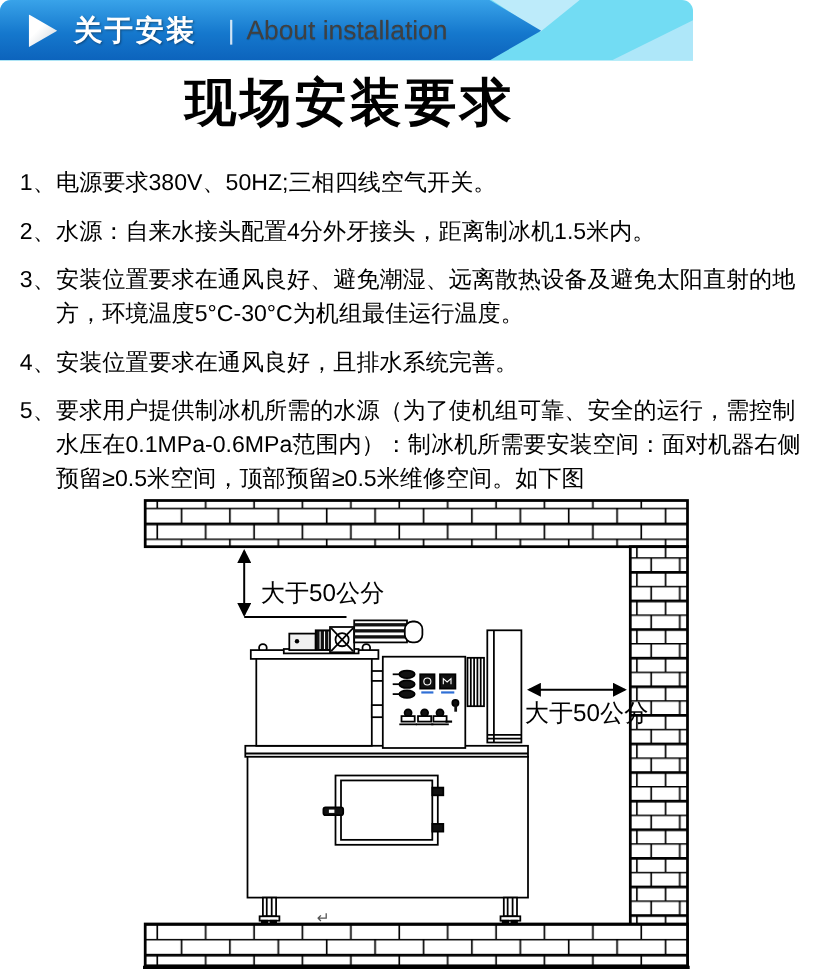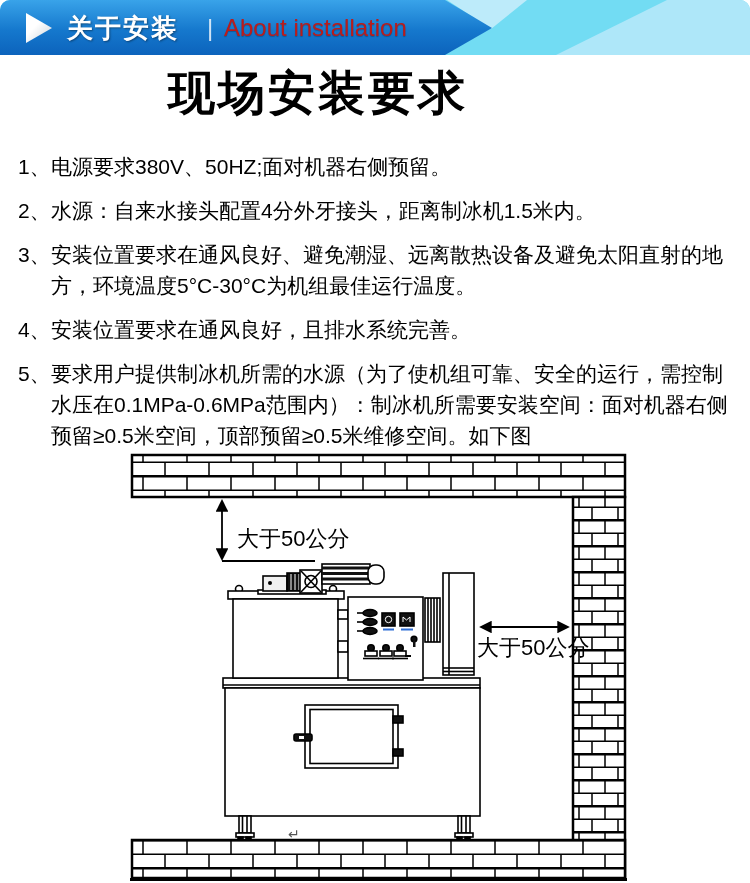--- a/index.html
+++ b/index.html
@@ -1,40 +1,40 @@
 <!DOCTYPE html>
 <html><head>
 <meta charset="utf-8">
 <style>
   html,body{margin:0;padding:0;background:#ffffff;}
   .page{
     position:relative;width:750px;height:883px;background:#fff;overflow:hidden;
     font-family:"Liberation Sans","DejaVu Sans",sans-serif;color:#000;
   }
   
-  .banner{position:absolute;top:0;left:0;width:750px;height:55px;background:#72dcf3;border-radius:10px 10px 0 0;overflow:hidden;}
+  .banner{position:absolute;top:0;left:0;width:630px;height:55px;background:#72dcf3;border-radius:10px 10px 0 0;overflow:hidden;}
   .banner .wedge-small{position:absolute;inset:0;background:#bdebfa;clip-path:polygon(447px 0,527px 0,491px 29px);}
   .banner .wedge-big{position:absolute;inset:0;background:#aee7f9;clip-path:polygon(556px 55px,667px 0,750px 0,750px 55px);}
   .banner .blue-arrow{
     position:absolute;inset:0;
     background:linear-gradient(180deg,#39a3e9 0%,#1578cd 55%,#0c63bc 100%);
     clip-path:polygon(0 0,445px 0,492px 28px,445px 55px,0 55px);
   }
   .play-icon{
     position:absolute;left:26px;top:13px;width:26px;height:30px;
     background:linear-gradient(135deg,#ffffff 40%,#c9d2da 100%);
     clip-path:polygon(0 0,100% 50%,0 100%);
     filter:drop-shadow(1px 1px 1px rgba(0,0,0,.35));
   }
   .banner-zh{position:absolute;left:67px;top:50%;transform:translateY(-50%);
     font-size:26px;font-weight:bold;color:#fff;letter-spacing:2px;text-shadow:1px 1px 2px rgba(0,0,0,.4);}
   .banner-divider{position:absolute;left:207px;top:50%;transform:translateY(-50%);
     font-size:24px;color:rgba(255,255,255,.8);font-weight:200;}
   .banner-en{position:absolute;left:224px;top:50%;transform:translateY(-50%);
-    font-size:24px;color:#b91c1c;text-shadow:0 1px 1px rgba(0,0,0,.25);}
+    font-size:24px;color:#404040;text-shadow:0 1px 1px rgba(0,0,0,.25);}
   
   .page-title{position:absolute;top:66px;left:0;width:636px;text-align:center;
     font-size:47px;font-weight:bold;letter-spacing:3px;line-height:54px;}
   
   .req-list{position:absolute;top:151px;left:18px;width:714px;}
   .req-item{display:flex;margin-bottom:13px;font-size:21px;line-height:31px;}
   .req-num{flex:0 0 33px;}
   .req-text{flex:1 1 auto;padding-right:4px;}
   
   .diagram{position:absolute;left:0;top:440px;width:750px;height:443px;}
@@ -53,21 +53,21 @@
     <span class="banner-zh">关于安装</span>
     <span class="banner-divider">|</span>
     <span class="banner-en">About installation</span>
   </div>
 
   <div class="page-title">现场安装要求</div>
 
   <div class="req-list">
     <div class="req-item">
       <span class="req-num">1、</span>
-      <span class="req-text">电源要求380V、50HZ;面对机器右侧预留。</span>
+      <span class="req-text">电源要求380V、50HZ;三相四线空气开关。</span>
     </div>
     <div class="req-item">
       <span class="req-num">2、</span>
       <span class="req-text">水源：自来水接头配置4分外牙接头，距离制冰机1.5米内。</span>
     </div>
     <div class="req-item">
       <span class="req-num">3、</span>
       <span class="req-text">安装位置要求在通风良好、避免潮湿、远离散热设备及避免太阳直射的地方，环境温度5°C-30°C为机组最佳运行温度。</span>
     </div>
     <div class="req-item">

